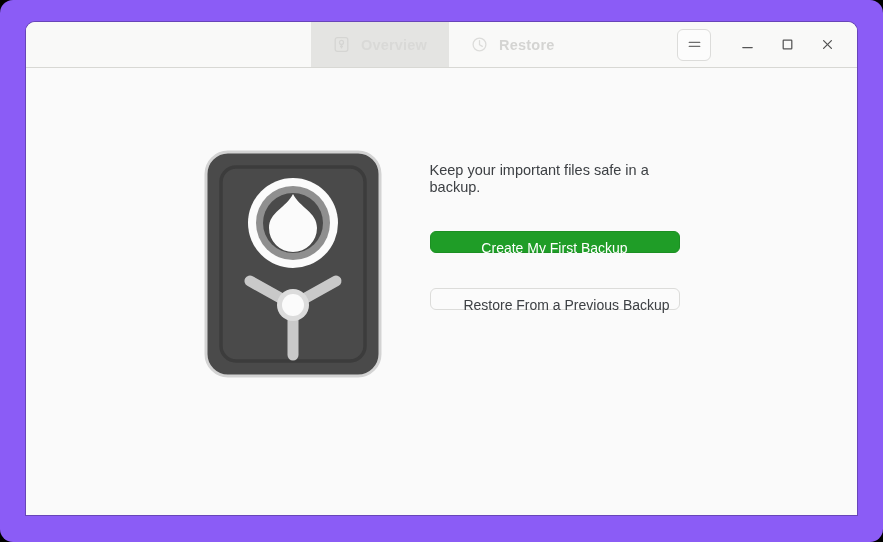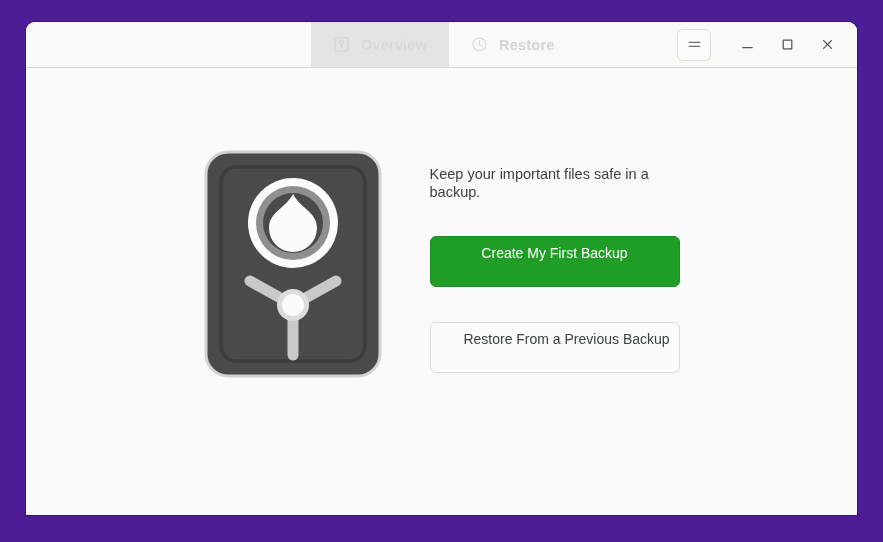--- a/index.html
+++ b/index.html
@@ -8,21 +8,22 @@
     width: 883px;
     height: 542px;
     background: #000000;
     overflow: hidden;
     font-family: "Liberation Sans", "DejaVu Sans", sans-serif;
   }
 
   #desktop {
     position: absolute;
     inset: 0;
-    background: #4c1d95;
+    background: #8b5cf6;
+    border-radius: 13px;
   }
 
   
   #app-window {
     position: absolute;
     left: 26px;
     top: 22px;
     width: 831px;
     height: 493px;
     background: #fafafa;
@@ -120,21 +121,21 @@
     height: 447px;
     background: #fafafa;
     display: flex;
     align-items: center;
     justify-content: center;
     gap: 48px;
   }
 
   #assistant {
     display: flex;
-    align-items: center;
+    align-items: flex-start;
     gap: 48px;
     transform: translateY(-28px);
   }
 
   
   #safe-illustration {
     width: 178px;
     height: 228px;
     flex: 0 0 auto;
     display: block;
@@ -153,21 +154,21 @@
     line-height: 1.23;
     color: #3d4044;
     margin: 0 0 34px 0;
     max-width: 236px;
   }
 
   .action-button {
     display: block;
     width: 250px;
     box-sizing: border-box;
-    height: 51px;
+    height: 22px;
     line-height: 33px;
     text-align: center;
     font-size: 14px;
     border-radius: 6px;
     cursor: default;
     user-select: none;
     white-space: nowrap;
   }
 
   #create-backup-button {

